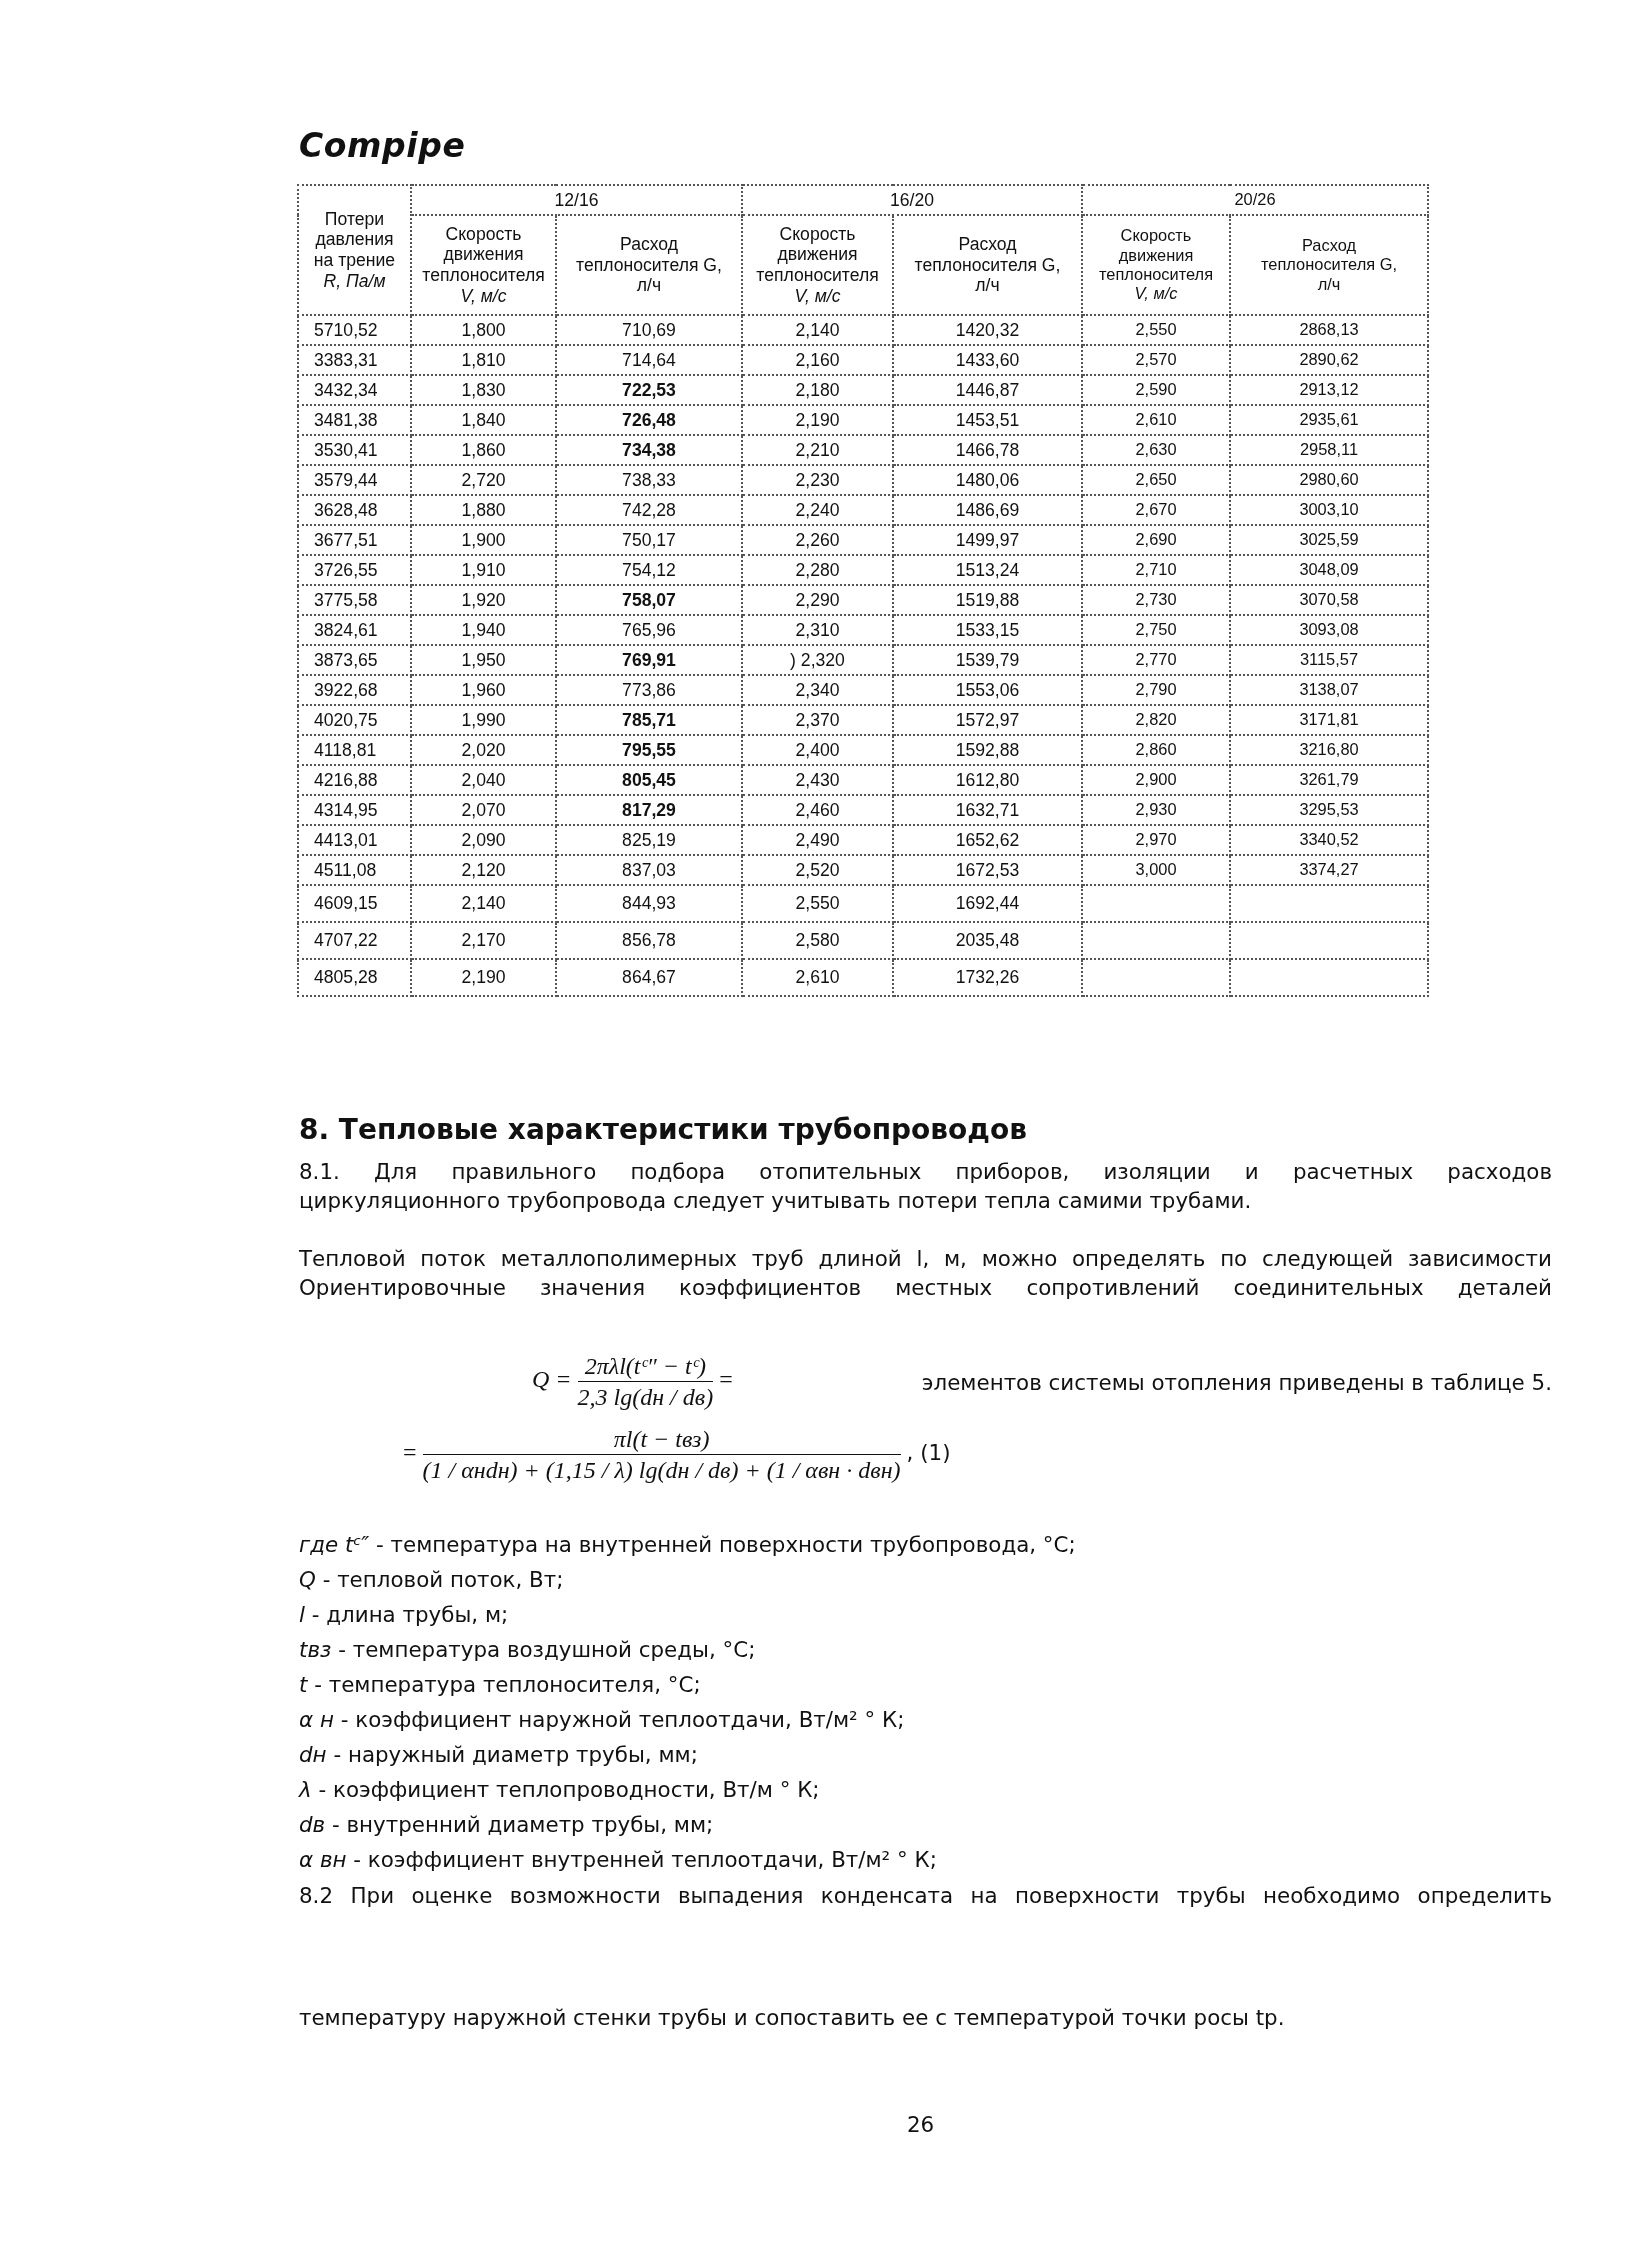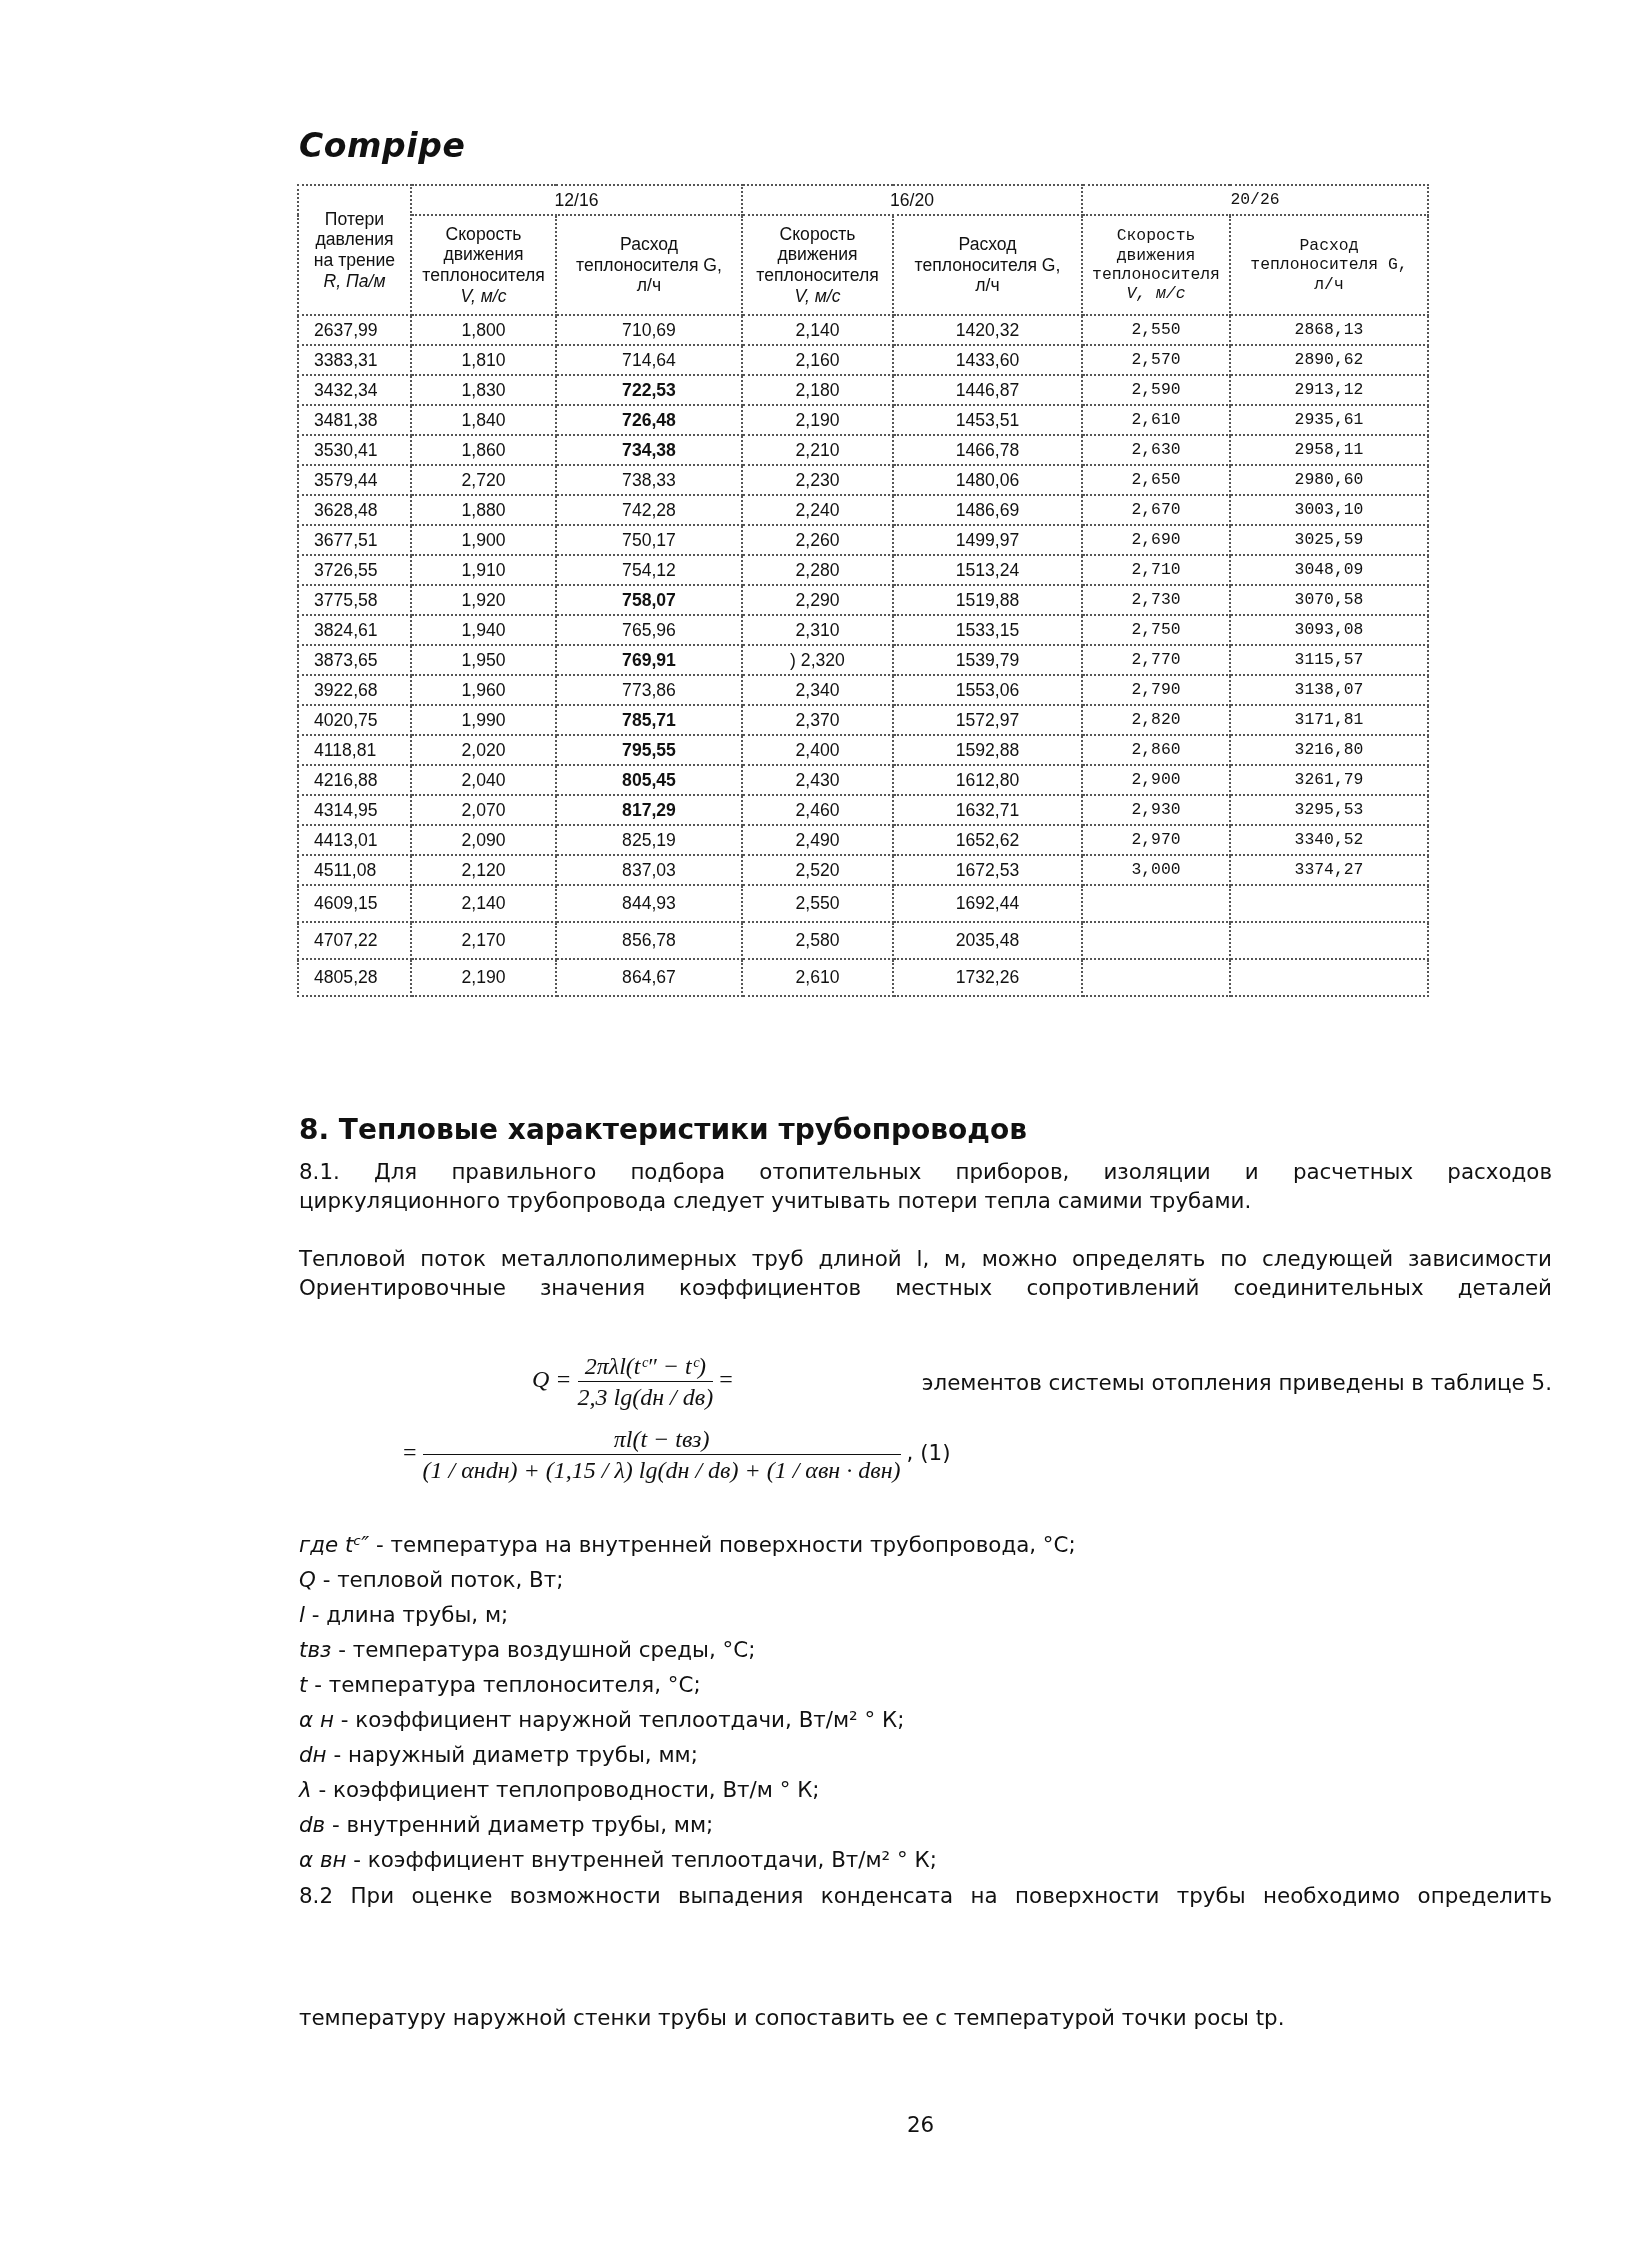--- a/index.html
+++ b/index.html
@@ -8,21 +8,21 @@
   table.pipes { position:absolute; left:297px; top:184px; width:1130px; border-collapse:collapse; table-layout:fixed; font-family:"Liberation Sans", sans-serif; font-size:17.6px; }
   table.pipes td, table.pipes th { border:2.5px dotted #555; text-align:center; vertical-align:middle; padding:0; font-weight:normal; line-height:1.18; }
   table.pipes th.grp { height:28px; }
   table.pipes th.sub { height:98px; }
   table.pipes td { height:28px; }
   table.pipes tr.tall td { height:35px; }
   table.pipes td.r { text-align:left; padding-left:15px; }
   table.pipes td.b { font-weight:bold; }
   .col-r { width:113px; } .col-v1 { width:145px; } .col-g1 { width:186px; }
   .col-v2 { width:151px; } .col-g2 { width:189px; } .col-v3 { width:148px; } .col-g3 { width:198px; }
-  .h-wide { font-family:Liberation Mono, monospace; font-size:16.4px !important; }
+  .h-wide { font-family:Liberation Sans, sans-serif; font-size:16.4px !important; }
   .text { position:absolute; left:299px; width:1253px; font-family:"DejaVu Sans", sans-serif; font-size:21.4px; line-height:29px; }
   .justify { text-align:justify; text-align-last:justify; }
   .h2 { position:absolute; left:299px; top:1113px; font-family:"DejaVu Sans", sans-serif; font-weight:bold; font-size:28px; }
   .formula { position:absolute; font-family:"Liberation Serif", serif; font-size:24px; }
   .frac { display:inline-block; vertical-align:middle; text-align:center; }
   .frac .num { display:block; border-bottom:1.9px solid #111; padding:0 3.8px 1.3px; }
   .frac .den { display:block; padding-top:1.3px; }
   .defs { position:absolute; left:299px; top:1527px; font-family:"DejaVu Sans", sans-serif; font-size:21.4px; }
   .defs div { height:35px; line-height:35px; }
   .i { font-style:italic; }
@@ -59,21 +59,21 @@
         <th class="sub"><span>Скорость</span><br><span>движения</span><br><span>теплоносителя</span><br><span class="i">V, м/с</span></th>
         <th class="sub"><span>Расход</span><br><span>теплоносителя G,</span><br><span>л/ч</span></th>
         <th class="sub"><span>Скорость</span><br><span>движения</span><br><span>теплоносителя</span><br><span class="i">V, м/с</span></th>
         <th class="sub"><span>Расход</span><br><span>теплоносителя G,</span><br><span>л/ч</span></th>
         <th class="sub h-wide"><span>Скорость</span><br><span>движения</span><br><span>теплоносителя</span><br><span class="i">V, м/с</span></th>
         <th class="sub h-wide"><span>Расход</span><br><span>теплоносителя G,</span><br><span>л/ч</span></th>
       </tr>
   </thead>
   <tbody id="tbody">
       <tr>
-        <td class="r">2637,99</td>
+        <td class="r">5710,52</td>
         <td class="">1,800</td>
         <td class="">710,69</td>
         <td class="">2,140</td>
         <td class="">1420,32</td>
         <td class="h-wide">2,550</td>
         <td class="h-wide">2868,13</td>
       </tr>
       <tr>
         <td class="r">3383,31</td>
         <td class="">1,810</td>

